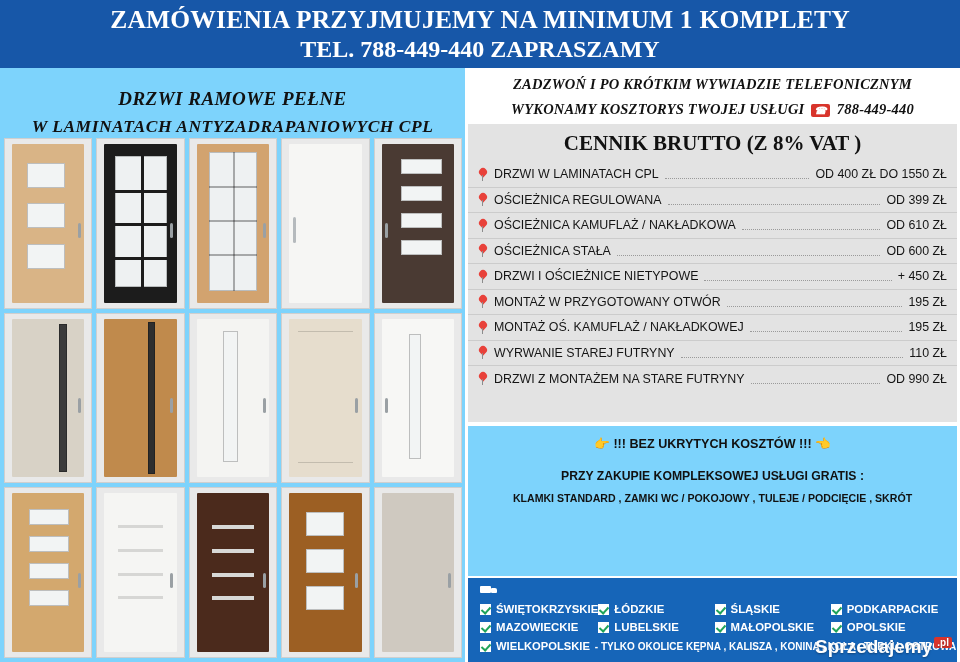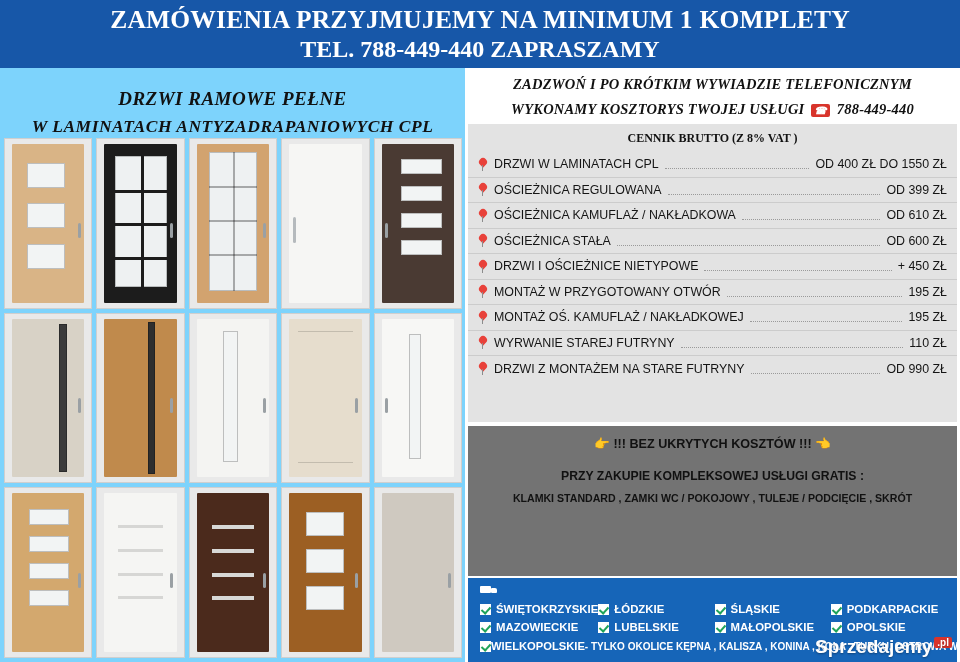--- a/index.html
+++ b/index.html
@@ -105,21 +105,21 @@
   }
 
   .pricebox {
     position: absolute; left: 3px; top: 56px; width: 489px; height: 298px;
     background: #e3e3e3;
   }
   .price-title {
     text-align: center;
     font-family: "Liberation Serif", serif;
     font-weight: bold;
-    font-size: 12px;
+    font-size: 21px;
     padding-top: 7px;
     color: #111;
   }
   .price-list { margin-top: 6px; }
   .price-row {
     display: flex; align-items: center;
     font-family: "Liberation Sans", sans-serif;
     font-size: 12.4px;
     color: #151515;
     padding: 2px 10px 2px 8px;
@@ -138,21 +138,21 @@
   .pin::after {
     content: ""; position: absolute; left: 6px; top: 7px;
     width: 1px; height: 6px; background: #8c8c8c;
   }
   .price-label { white-space: nowrap; }
   .dots { flex: 1 1 auto; border-bottom: 1px dotted #9a9a9a; margin: 0 6px; height: 10px; }
   .price-value { white-space: nowrap; font-weight: normal; }
 
   .gratis {
     position: absolute; left: 3px; top: 358px; width: 489px; height: 150px;
-    background: #737373; text-align: center;
+    background: #7dd3fc; text-align: center;
   }
   .gratis .g1 {
     font-family: "Liberation Sans", sans-serif;
     font-weight: bold; font-size: 12.6px; padding-top: 10px; color: #111;
   }
   .gratis .g2 {
     font-weight: bold; font-size: 12.2px; padding-top: 18px; color: #111;
   }
   .gratis .g3 {
     font-weight: bold; font-size: 10.6px; padding-top: 9px; color: #111;
@@ -195,21 +195,21 @@
   }
   .chk {
     width: 11px; height: 11px; background: #ffffff; position: relative; flex: 0 0 auto;
   }
   .chk::after {
     content: "";
     position: absolute; left: 3px; top: 1px; width: 4px; height: 7px;
     border: solid #1fa35a; border-width: 0 2px 2px 0; transform: rotate(42deg);
   }
   .reg-wide {
-    display: flex; align-items: center; 
+    display: flex; align-items: center; gap: 5px;
     font-size: 11.2px; font-weight: bold;
     padding: 7px 0 0 12px;
     white-space: nowrap;
   }
   .reg-wide .sub { font-size: 10px; font-weight: bold; }
 
   .watermark {
     position: absolute; right: 8px; bottom: 4px;
     font-family: "Liberation Sans", sans-serif;
     font-size: 19px; font-weight: bold; color: #ffffff;

